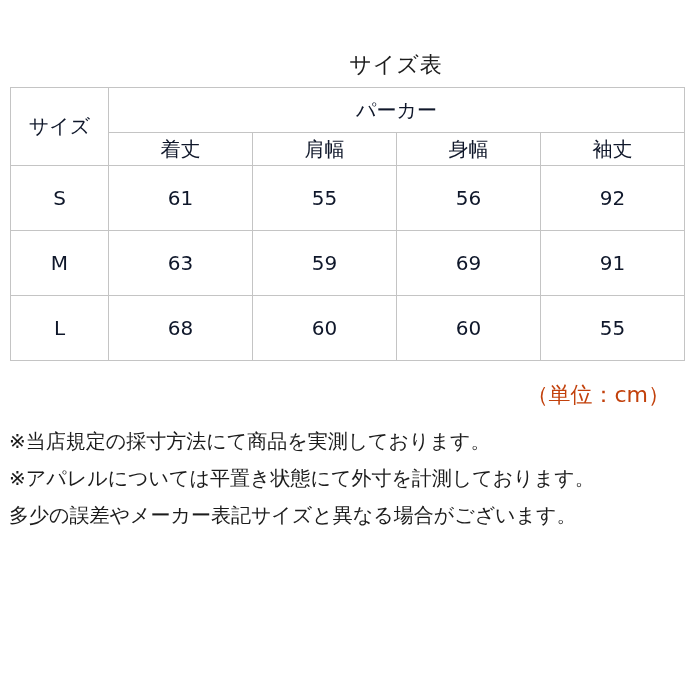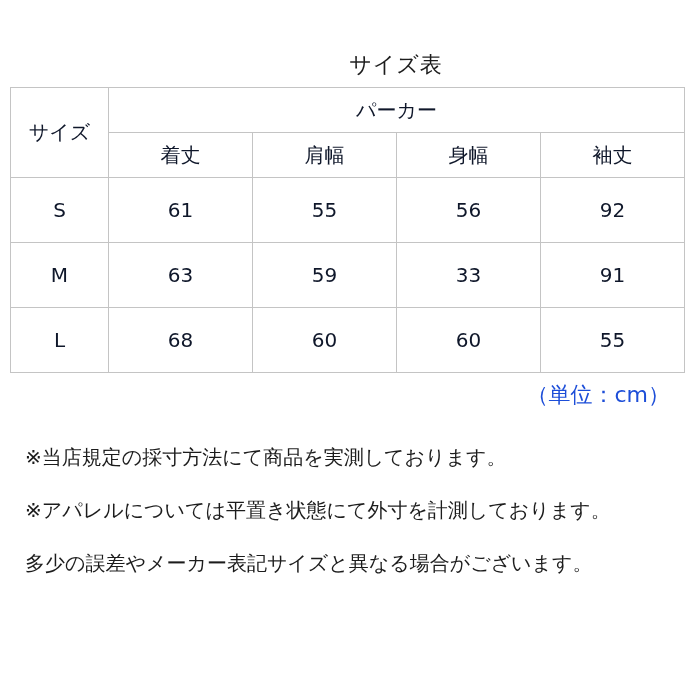--- a/index.html
+++ b/index.html
@@ -45,40 +45,40 @@
     border: 1px solid #c4c4c4;
     background: #ffffff;
     text-align: center;
     vertical-align: middle;
     font-size: 20px;
     font-weight: normal;
     padding: 0;
     color: #0f172a;
   }
   tr.group-row    { height: 45px; }
-  tr.colhead-row  { height: 45px; }
+  tr.colhead-row  { height: 33px; }
   tr.data-row     { height: 65px; }
   .unit-label {
     position: absolute;
     top: 380px;
     right: 30px;
     font-size: 22px;
-    color: #1d4ed8;
+    color: #c2410c;
   }
   .notes {
     position: absolute;
     top: 423px;
     left: 9px;
     width: 680px;
     font-size: 20px;
     line-height: 37px;
     color: #1c1c1c;
   }
   .note-line {
-    margin: 16px;
+    margin: 0;
     white-space: nowrap;
   }
 </style>
 </head>
 <body>
 
 <div class="page">
 
   <div class="title">サイズ表</div>
 
@@ -105,21 +105,21 @@
         <td>S</td>
         <td>61</td>
         <td>55</td>
         <td>56</td>
         <td>92</td>
       </tr>
       <tr class="data-row">
         <td>M</td>
         <td>63</td>
         <td>59</td>
-        <td>33</td>
+        <td>69</td>
         <td>91</td>
       </tr>
       <tr class="data-row">
         <td>L</td>
         <td>68</td>
         <td>60</td>
         <td>60</td>
         <td>55</td>
       </tr>
     </tbody>

